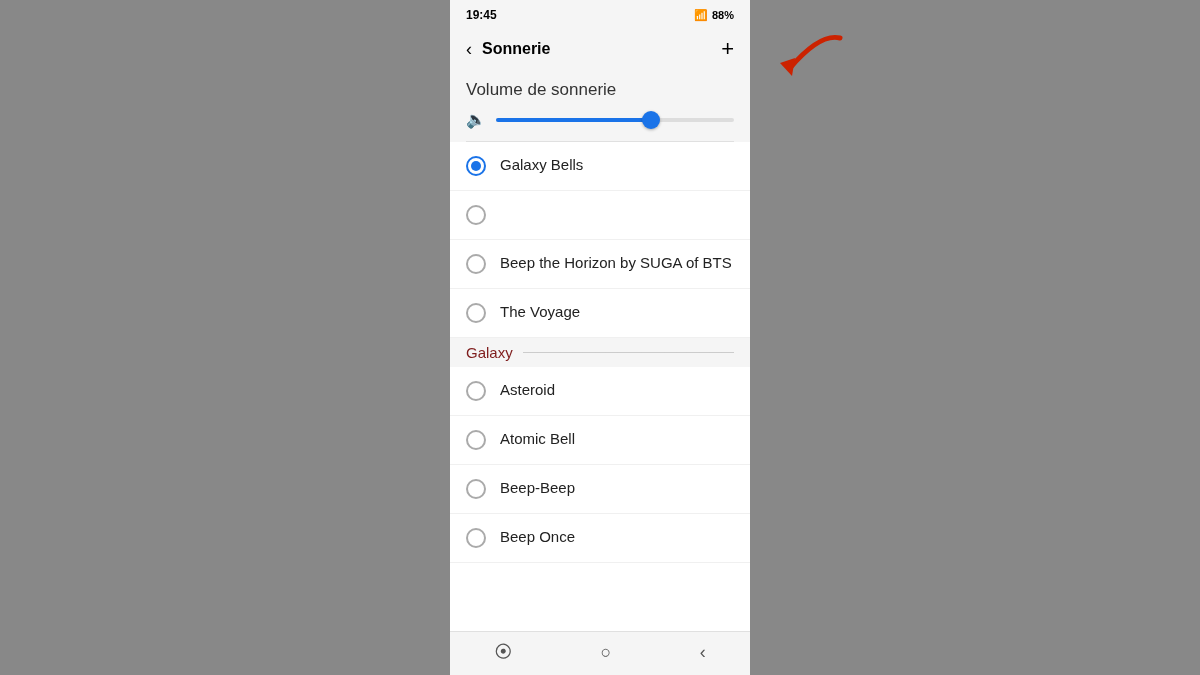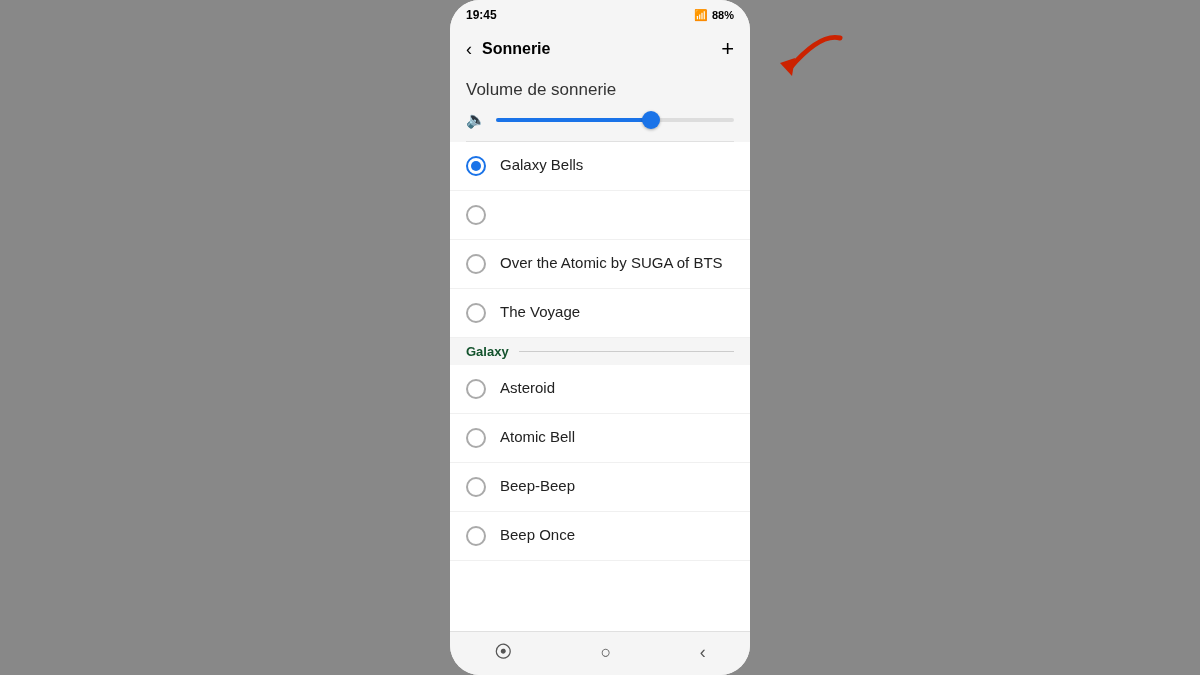--- a/index.html
+++ b/index.html
@@ -13,21 +13,20 @@
       font-family: 'Segoe UI', sans-serif;
     }
     .phone-container {
       width: 300px;
       height: 675px;
       background: #f5f5f5;
       position: relative;
       overflow: hidden;
       display: flex;
       flex-direction: column;
-      border-radius: 30px;
     }
     
     .status-bar {
       display: flex;
       justify-content: space-between;
       align-items: center;
       padding: 8px 16px 4px;
       background: #f5f5f5;
       font-size: 12px;
       font-weight: 600;
@@ -160,24 +159,23 @@
     }
     
     .section-divider {
       display: flex;
       align-items: center;
       padding: 6px 16px;
       background: #f5f5f5;
       gap: 10px;
     }
     .section-label {
-      font-size: 13px;
-      color: #14532d;
+      font-size: 15px;
+      color: #7f1d1d;
       white-space: nowrap;
-      font-weight: bold;
     }
     .section-line {
       flex: 1;
       height: 1px;
       background: #ccc;
       border-top: 1px dashed #ccc;
     }
     
     .bottom-nav {
       display: flex;
@@ -248,21 +246,21 @@
         <span class="ringtone-name">Galaxy Bells</span>
       </div>
 
 
       <div class="ringtone-item">
         <div class="radio-btn"></div>
       </div>
 
       <div class="ringtone-item">
         <div class="radio-btn"></div>
-        <span class="ringtone-name">Over the Atomic by SUGA of BTS</span>
+        <span class="ringtone-name">Beep the Horizon by SUGA of BTS</span>
       </div>
 
       <div class="ringtone-item">
         <div class="radio-btn"></div>
         <span class="ringtone-name">The Voyage</span>
       </div>
 
       <div class="section-divider">
         <span class="section-label">Galaxy</span>
         <div class="section-line"></div>

